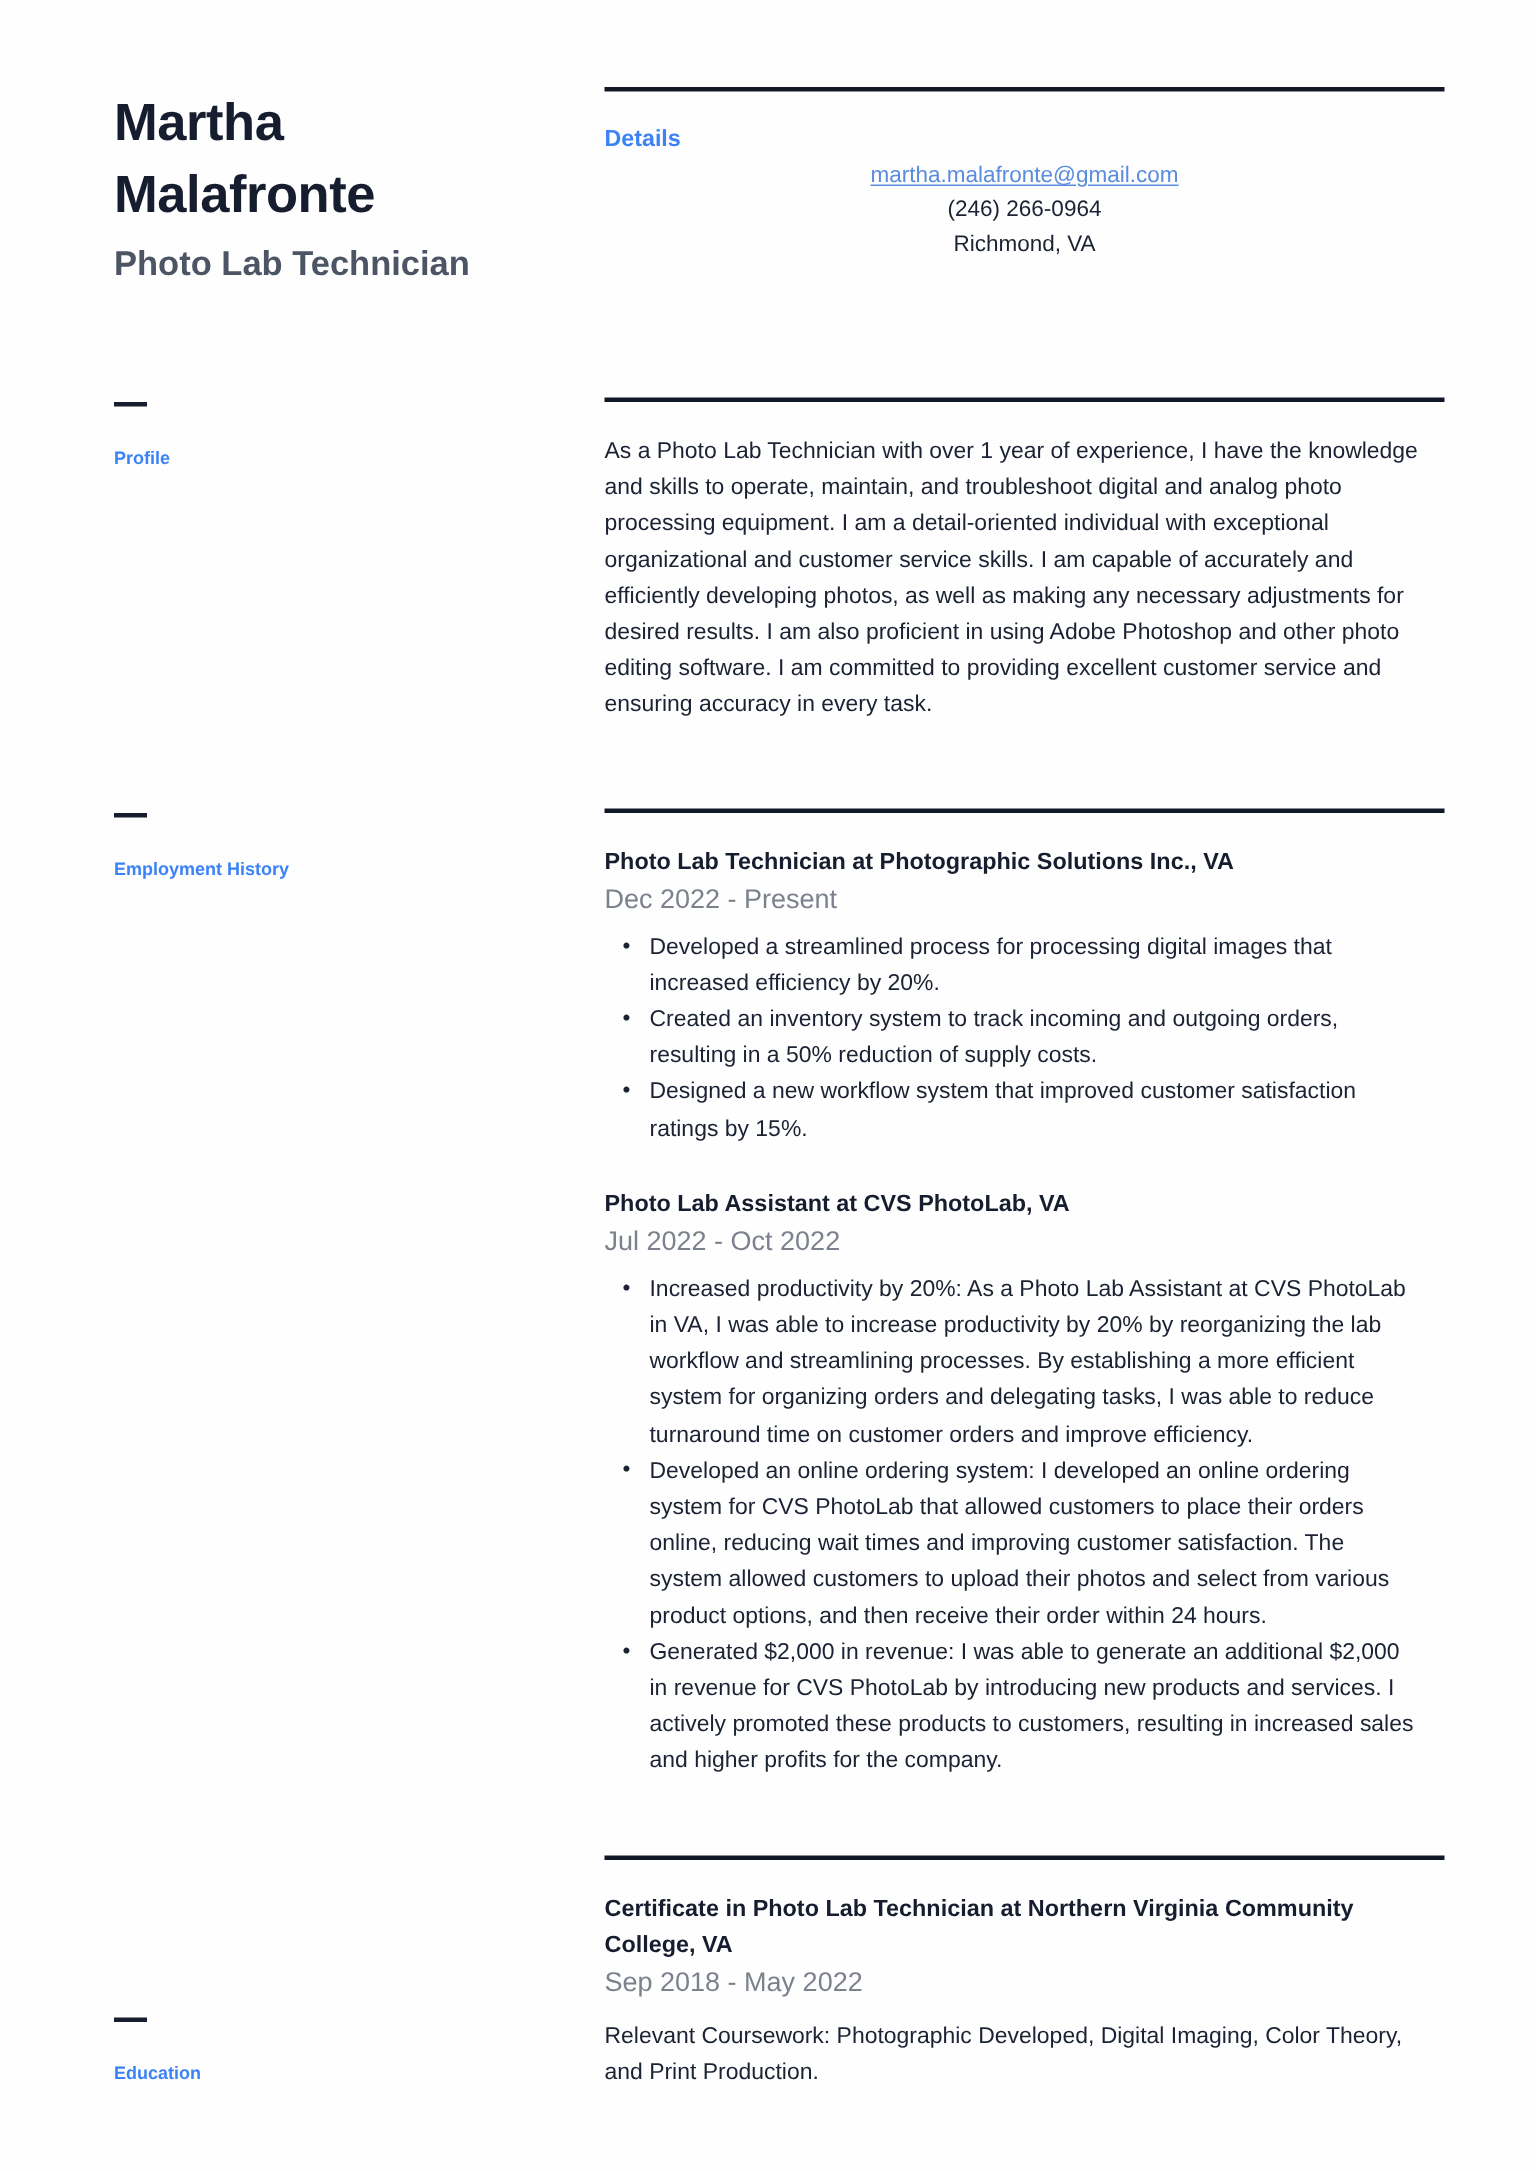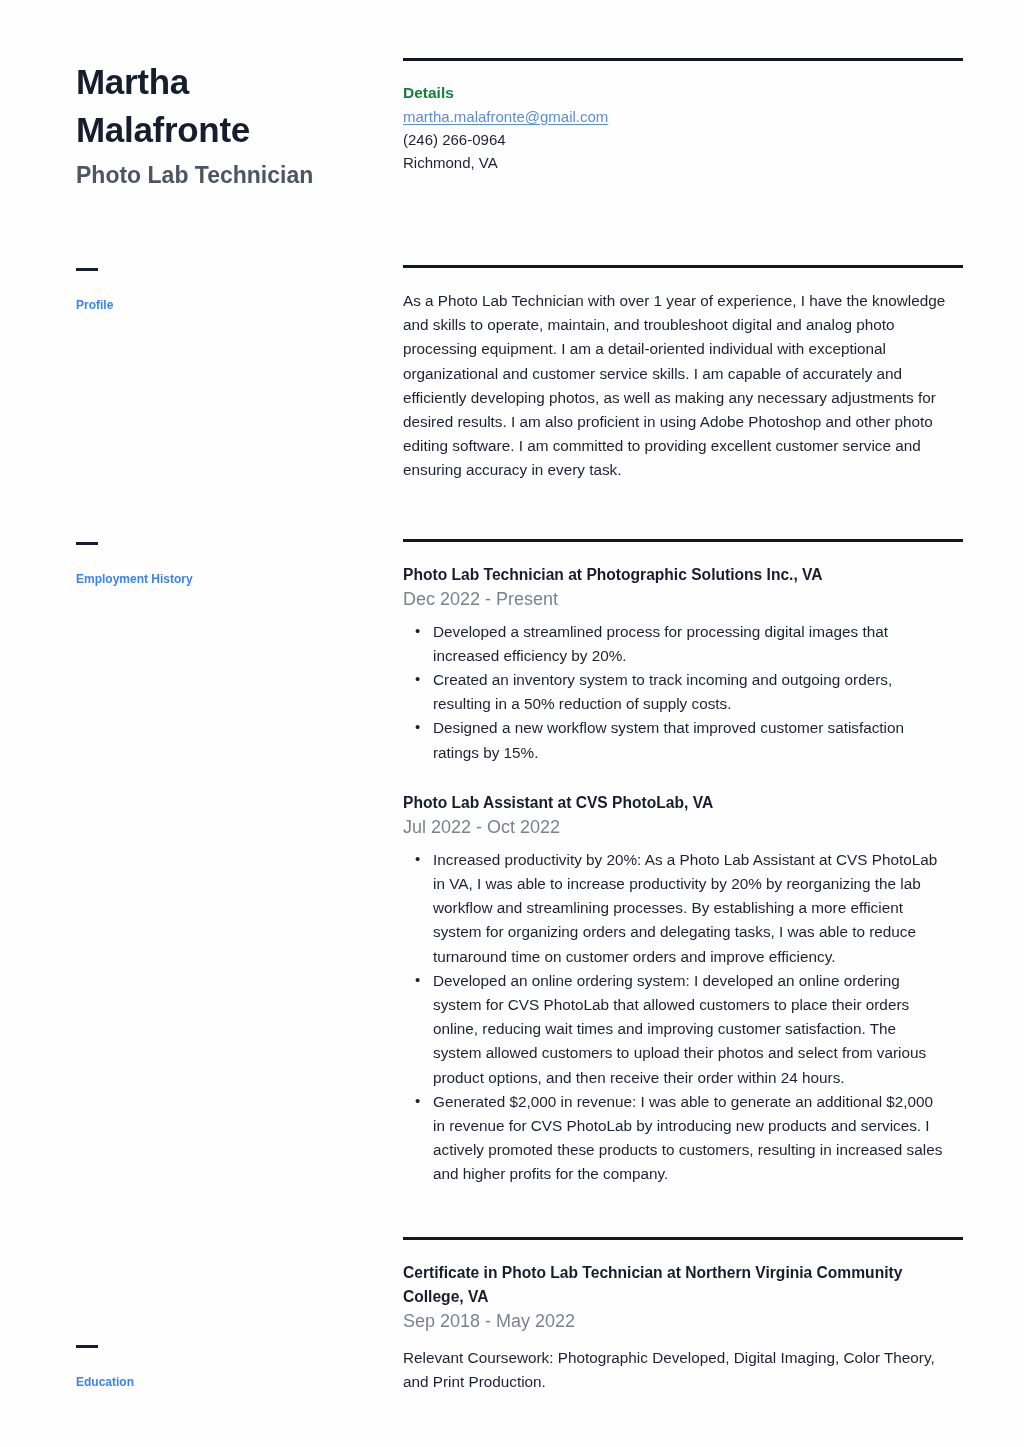--- a/index.html
+++ b/index.html
@@ -65,28 +65,29 @@
   .rule {
     height: 3px;
     background: #111827;
     width: 100%;
     margin: 0;
   }
 
   .details-head {
     font-size: 15.5px;
     font-weight: bold;
-    color: #15803d;
+    color: #3b82f6;
     margin: 21px 0 1px 0;
     line-height: 22px;
   }
   .detail-line {
     font-size: 15px;
     line-height: 23px;
     color: #1b2233;
+    text-align: center;
   }
   a.link {
     color: #5a8cde;
     text-decoration: underline;
     text-underline-offset: 2px;
   }
 
   
   .sec-label-wrap { padding-top: 3px; }
   .dash {

